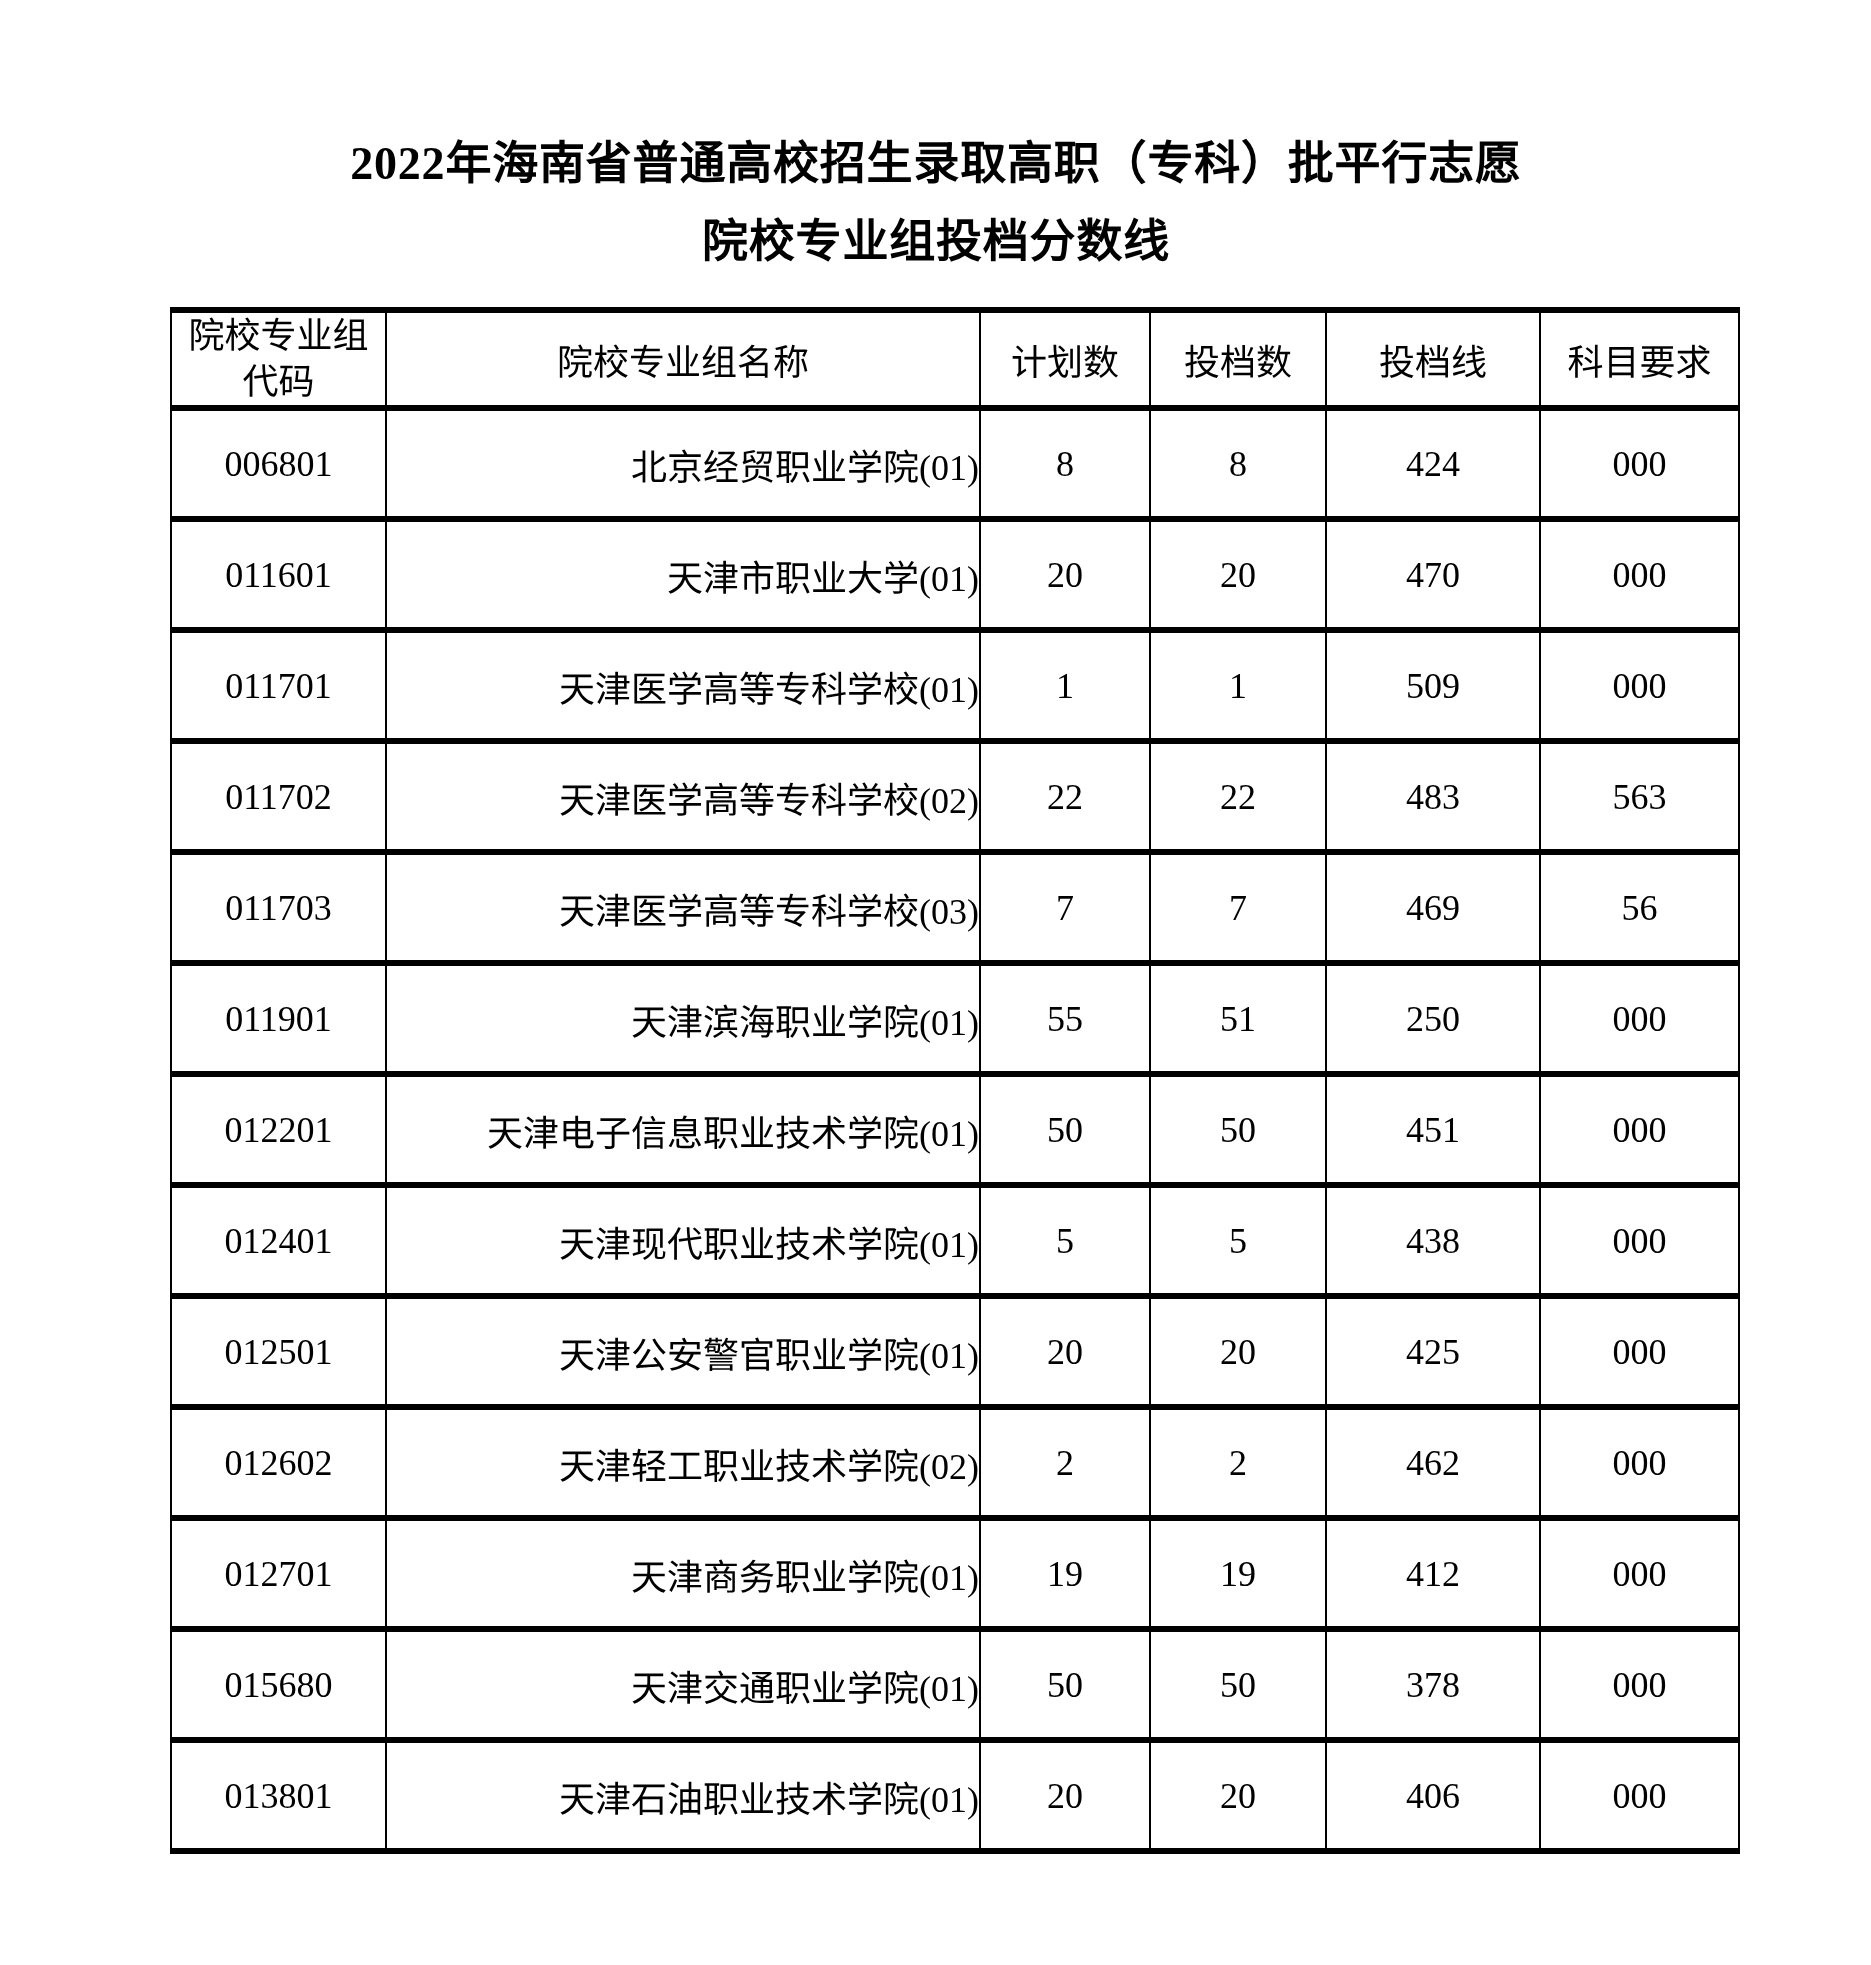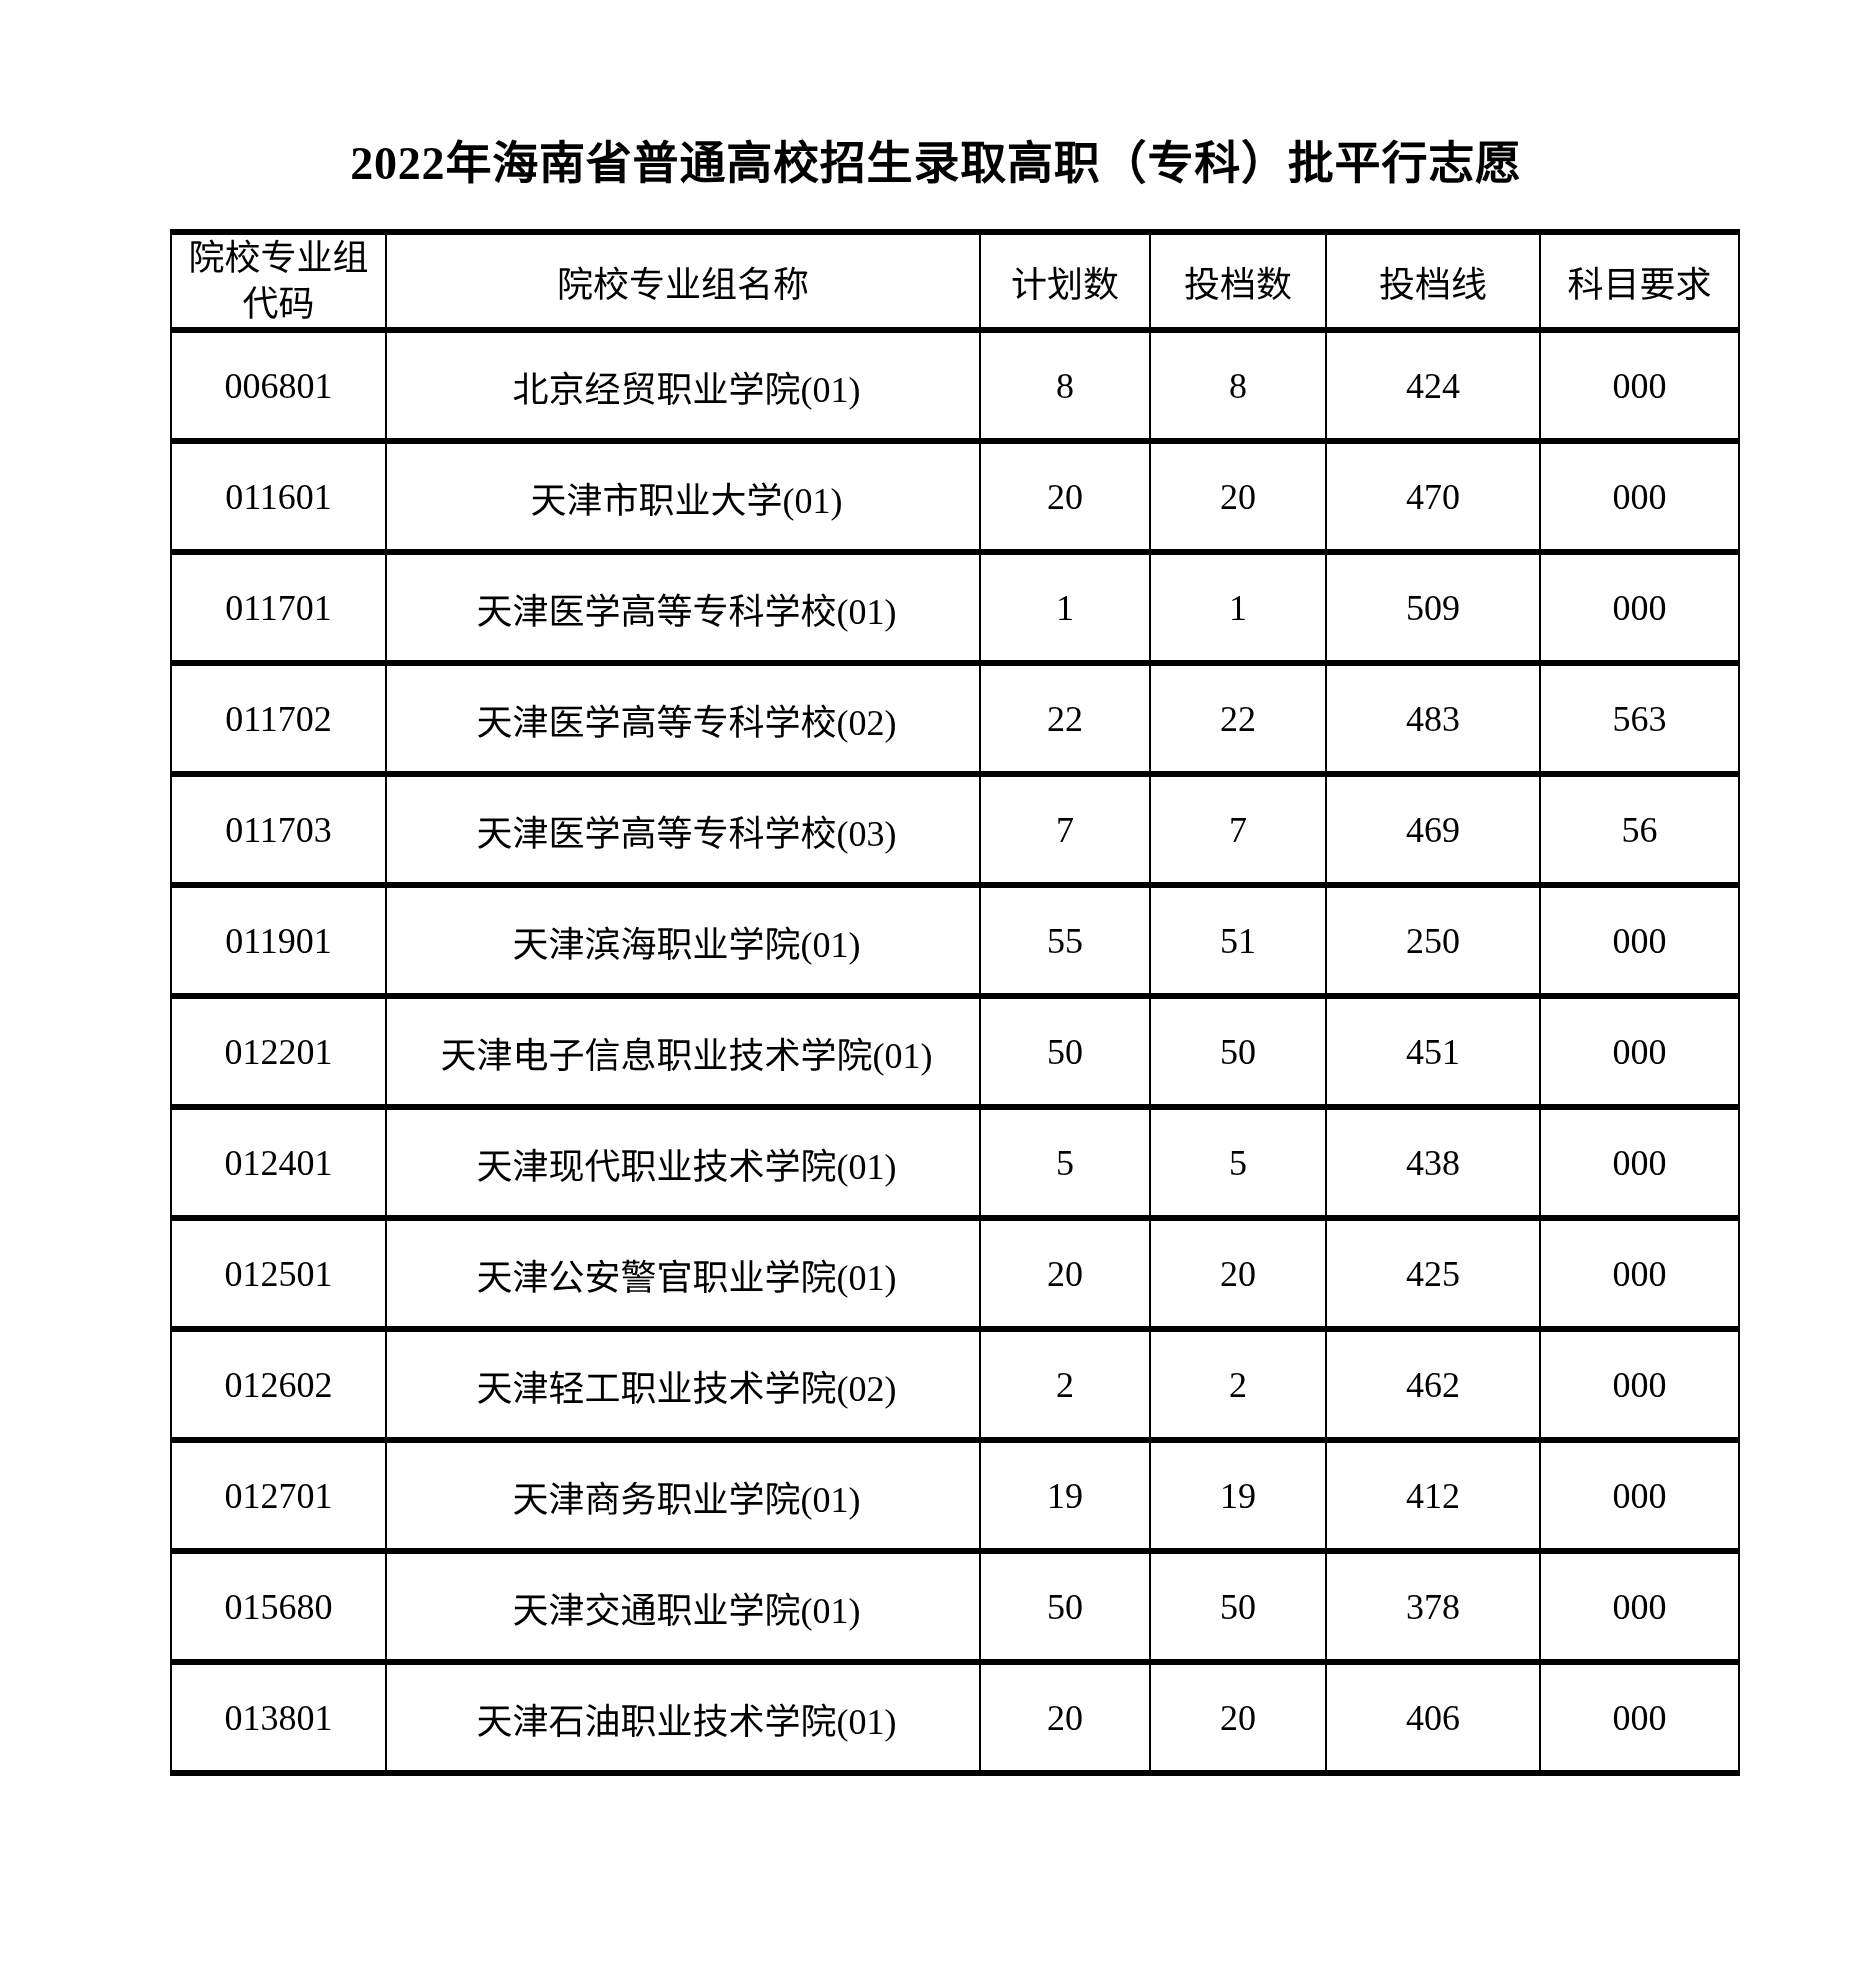--- a/index.html
+++ b/index.html
@@ -47,31 +47,32 @@
     height: 92px;
   }
   table.score-table tbody tr {
     height: 111px;
   }
   table.score-table th.h-code {
     line-height: 46px;
     margin-left: 34px;
   }
   table.score-table td.cell-name {
-    text-align: center;
+    text-align: right;
     padding-left: 7px;
   }
 </style>
 </head>
 <body>
 
 <div class="page">
 
   <div class="title-block">
     <div>2022年海南省普通高校招生录取高职（专科）批平行志愿</div>
+    <div>院校专业组投档分数线</div>
   </div>
 
   <table class="score-table">
     <colgroup>
       <col style="width:215px">
       <col style="width:594px">
       <col style="width:170px">
       <col style="width:176px">
       <col style="width:214px">
       <col style="width:199px">

